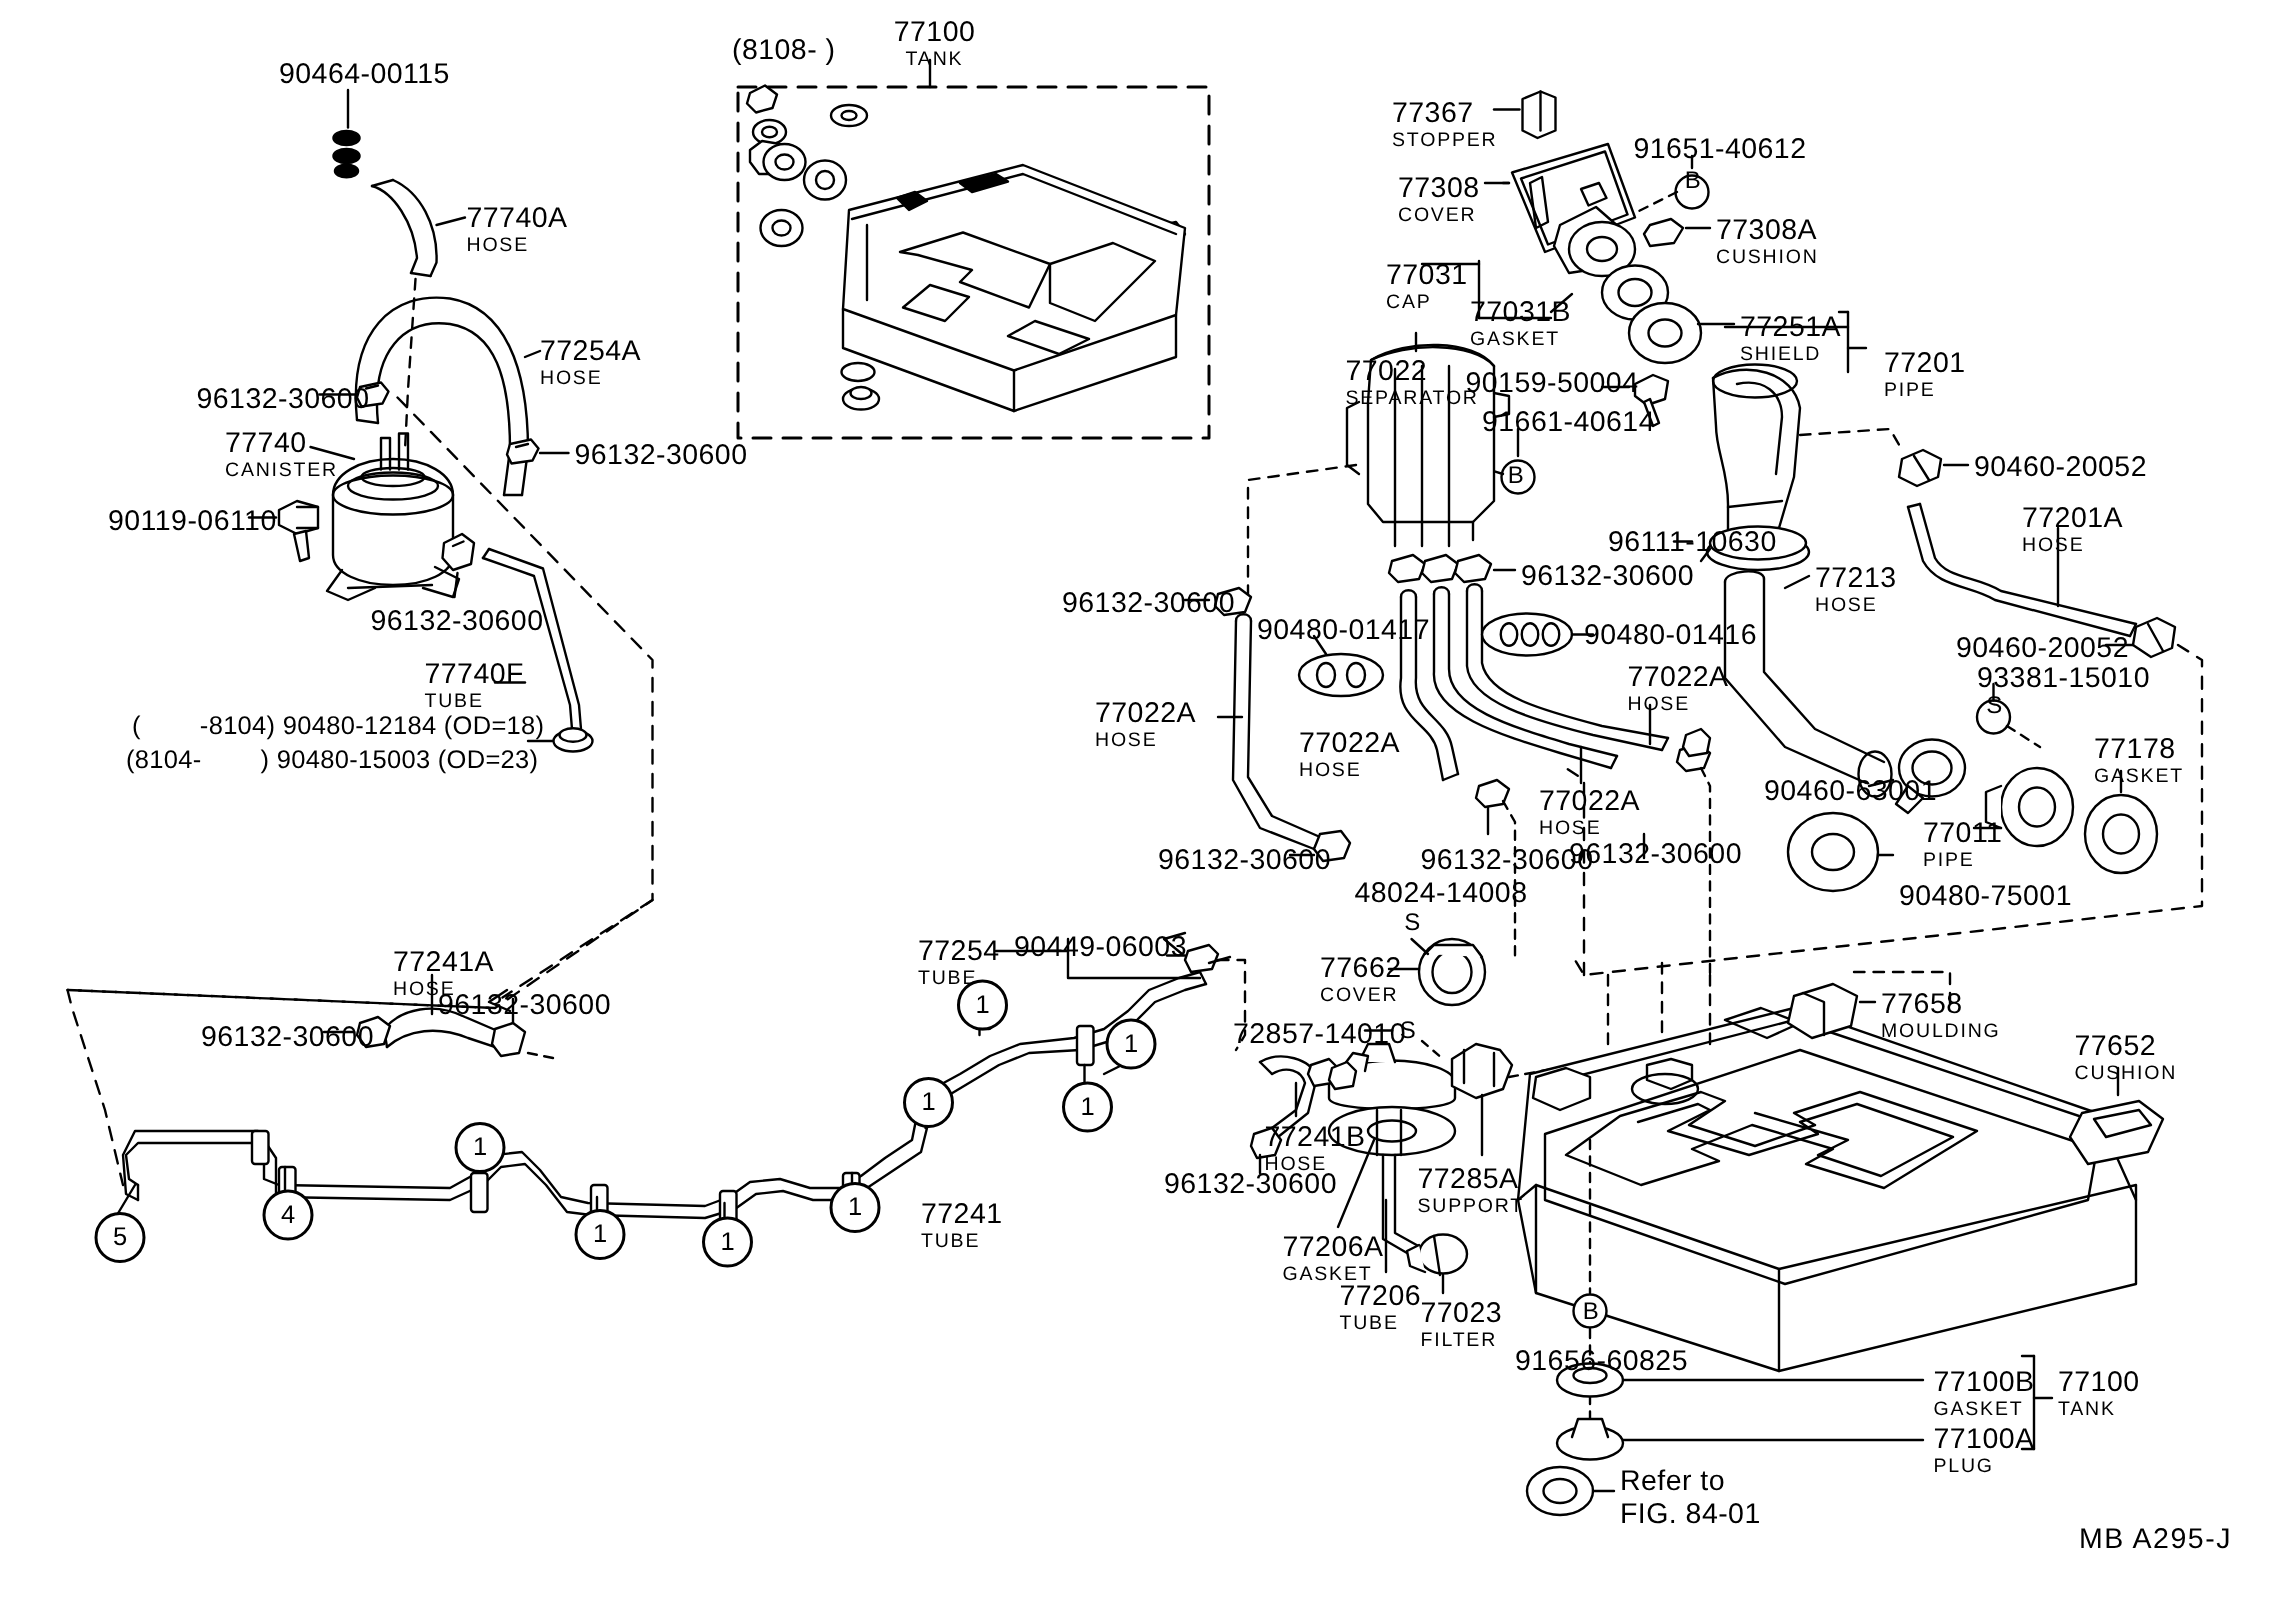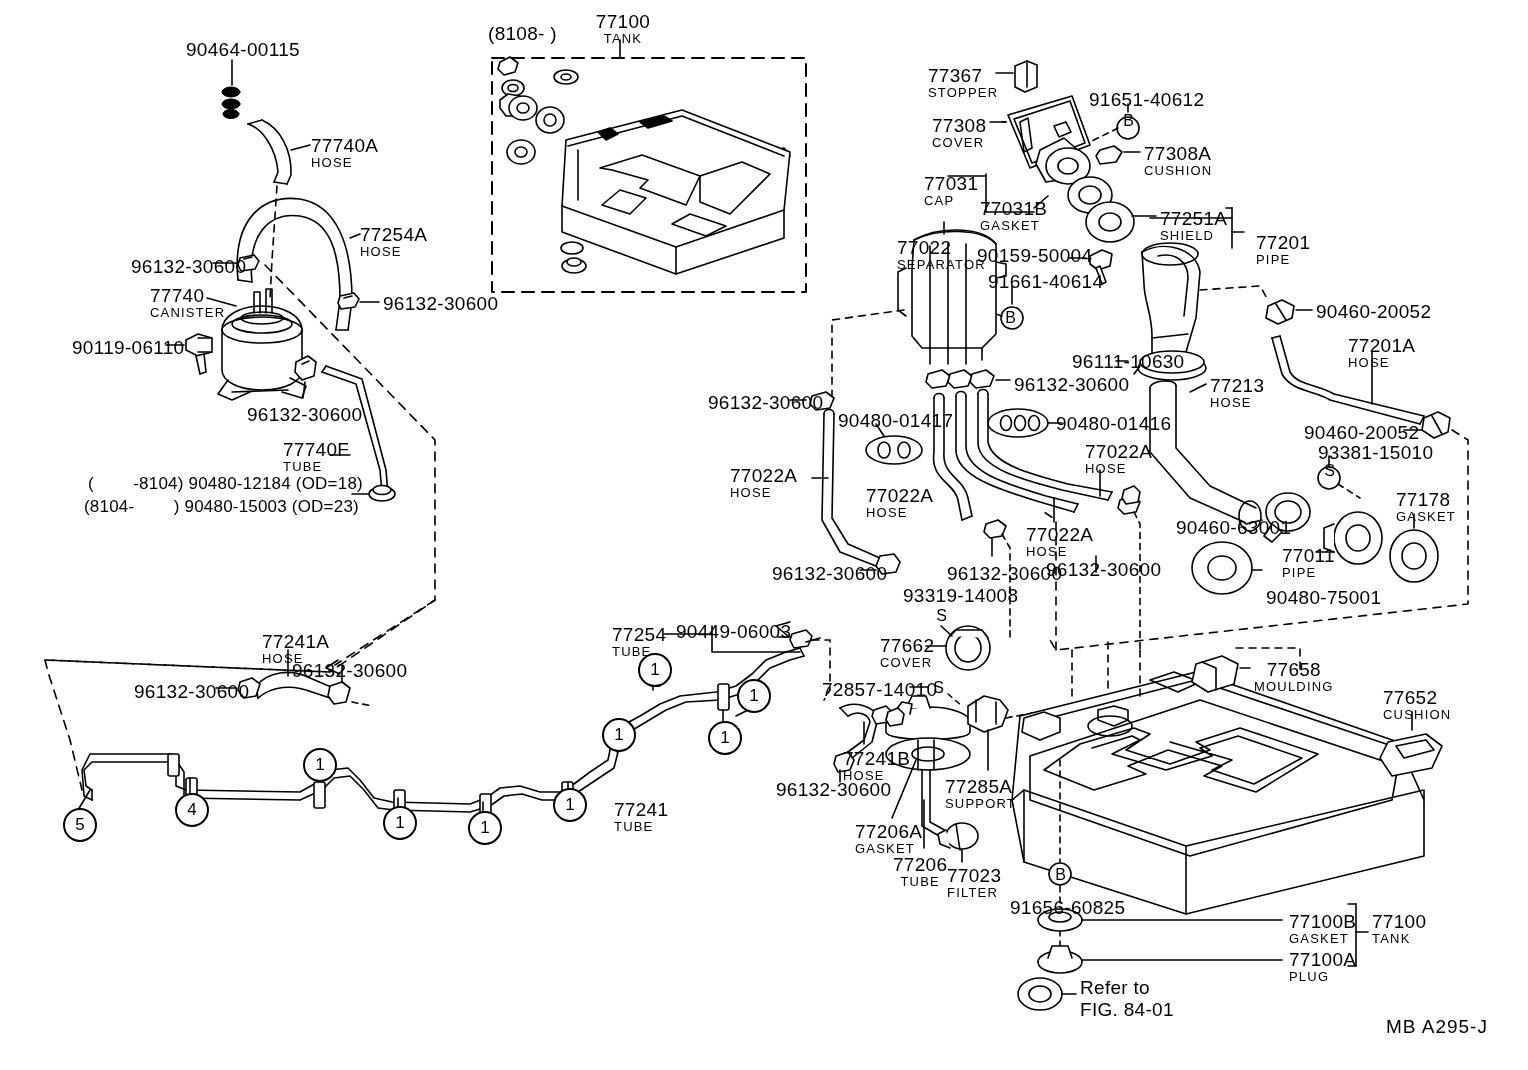--- a/index.html
+++ b/index.html
@@ -561,36 +561,36 @@
       <div class="lbl" style="left: 730px; top: 466px;"><span class="pn">77022A</span><span class="nm">HOSE</span></div>
       <div class="lbl" style="left: 866px; top: 486px;"><span class="pn">77022A</span><span class="nm">HOSE</span></div>
       <div class="lbl" style="left: 1396px; top: 490px;"><span class="pn">77178</span><span class="nm">GASKET</span></div>
       <div class="lbl" style="left: 1026px; top: 525px;"><span class="pn">77022A</span><span class="nm">HOSE</span></div>
       <div class="lbl" style="left: 1176px; top: 518px;"><span class="pn">90460-63001</span></div>
       <div class="lbl" style="left: 1282px; top: 546px;"><span class="pn">77011</span><span class="nm">PIPE</span></div>
       <div class="lbl" style="left: 772px; top: 564px;"><span class="pn">96132-30600</span></div>
       <div class="lbl" style="left: 947px; top: 564px;"><span class="pn">96132-30600</span></div>
       <div class="lbl" style="left: 1046px; top: 560px;"><span class="pn">96132-30600</span></div>
       <div class="lbl" style="left: 1266px; top: 588px;"><span class="pn">90480-75001</span></div>
-      <div class="lbl" style="left: 903px; top: 586px;"><span class="pn">93319-14008</span></div>
+      <div class="lbl" style="left: 903px; top: 586px;"><span class="pn">48024-14008</span></div>
       <div class="lbl" style="left: 612px; top: 625px;"><span class="pn">77254</span><span class="nm">TUBE</span></div>
       <div class="lbl" style="left: 676px; top: 622px;"><span class="pn">90449-06003</span></div>
       <div class="lbl" style="left: 880px; top: 636px;"><span class="pn">77662</span><span class="nm">COVER</span></div>
-      <div class="lbl" style="left: 1254px; top: 660px; text-align: center;"><span class="pn">77658</span><span class="nm">MOULDING</span></div>
+      <div class="lbl" style="left: 1254px; top: 660px;"><span class="pn">77658</span><span class="nm">MOULDING</span></div>
       <div class="lbl" style="left: 1383px; top: 688px;"><span class="pn">77652</span><span class="nm">CUSHION</span></div>
       <div class="lbl" style="left: 262px; top: 632px;"><span class="pn">77241A</span><span class="nm">HOSE</span></div>
       <div class="lbl" style="left: 292px; top: 661px;"><span class="pn">96132-30600</span></div>
       <div class="lbl" style="left: 134px; top: 682px;"><span class="pn">96132-30600</span></div>
       <div class="lbl" style="left: 822px; top: 680px;"><span class="pn">72857-14010</span></div>
       <div class="lbl" style="left: 843px; top: 749px;"><span class="pn">77241B</span><span class="nm">HOSE</span></div>
       <div class="lbl" style="left: 945px; top: 777px;"><span class="pn">77285A</span><span class="nm">SUPPORT</span></div>
       <div class="lbl" style="left: 776px; top: 780px;"><span class="pn">96132-30600</span></div>
       <div class="lbl" style="left: 614px; top: 800px;"><span class="pn">77241</span><span class="nm">TUBE</span></div>
       <div class="lbl" style="left: 855px; top: 822px;"><span class="pn">77206A</span><span class="nm">GASKET</span></div>
-      <div class="lbl" style="left: 893px; top: 855px; text-align: center;"><span class="pn">77206</span><span class="nm">TUBE</span></div>
+      <div class="lbl" style="left: 893px; top: 855px;"><span class="pn">77206</span><span class="nm">TUBE</span></div>
       <div class="lbl" style="left: 947px; top: 866px;"><span class="pn">77023</span><span class="nm">FILTER</span></div>
       <div class="lbl" style="left: 1010px; top: 898px;"><span class="pn">91656-60825</span></div>
       <div class="lbl" style="left: 1289px; top: 912px;"><span class="pn">77100B</span><span class="nm">GASKET</span></div>
       <div class="lbl" style="left: 1372px; top: 912px;"><span class="pn">77100</span><span class="nm">TANK</span></div>
       <div class="lbl" style="left: 1289px; top: 950px;"><span class="pn">77100A</span><span class="nm">PLUG</span></div>
     </div>
   <div id="circle-layer">
       <div class="cnum" style="left: 63px; top: 808px;">5</div>
       <div class="cnum" style="left: 175px; top: 793px;">4</div>
       <div class="cnum" style="left: 303px; top: 748px;">1</div>

